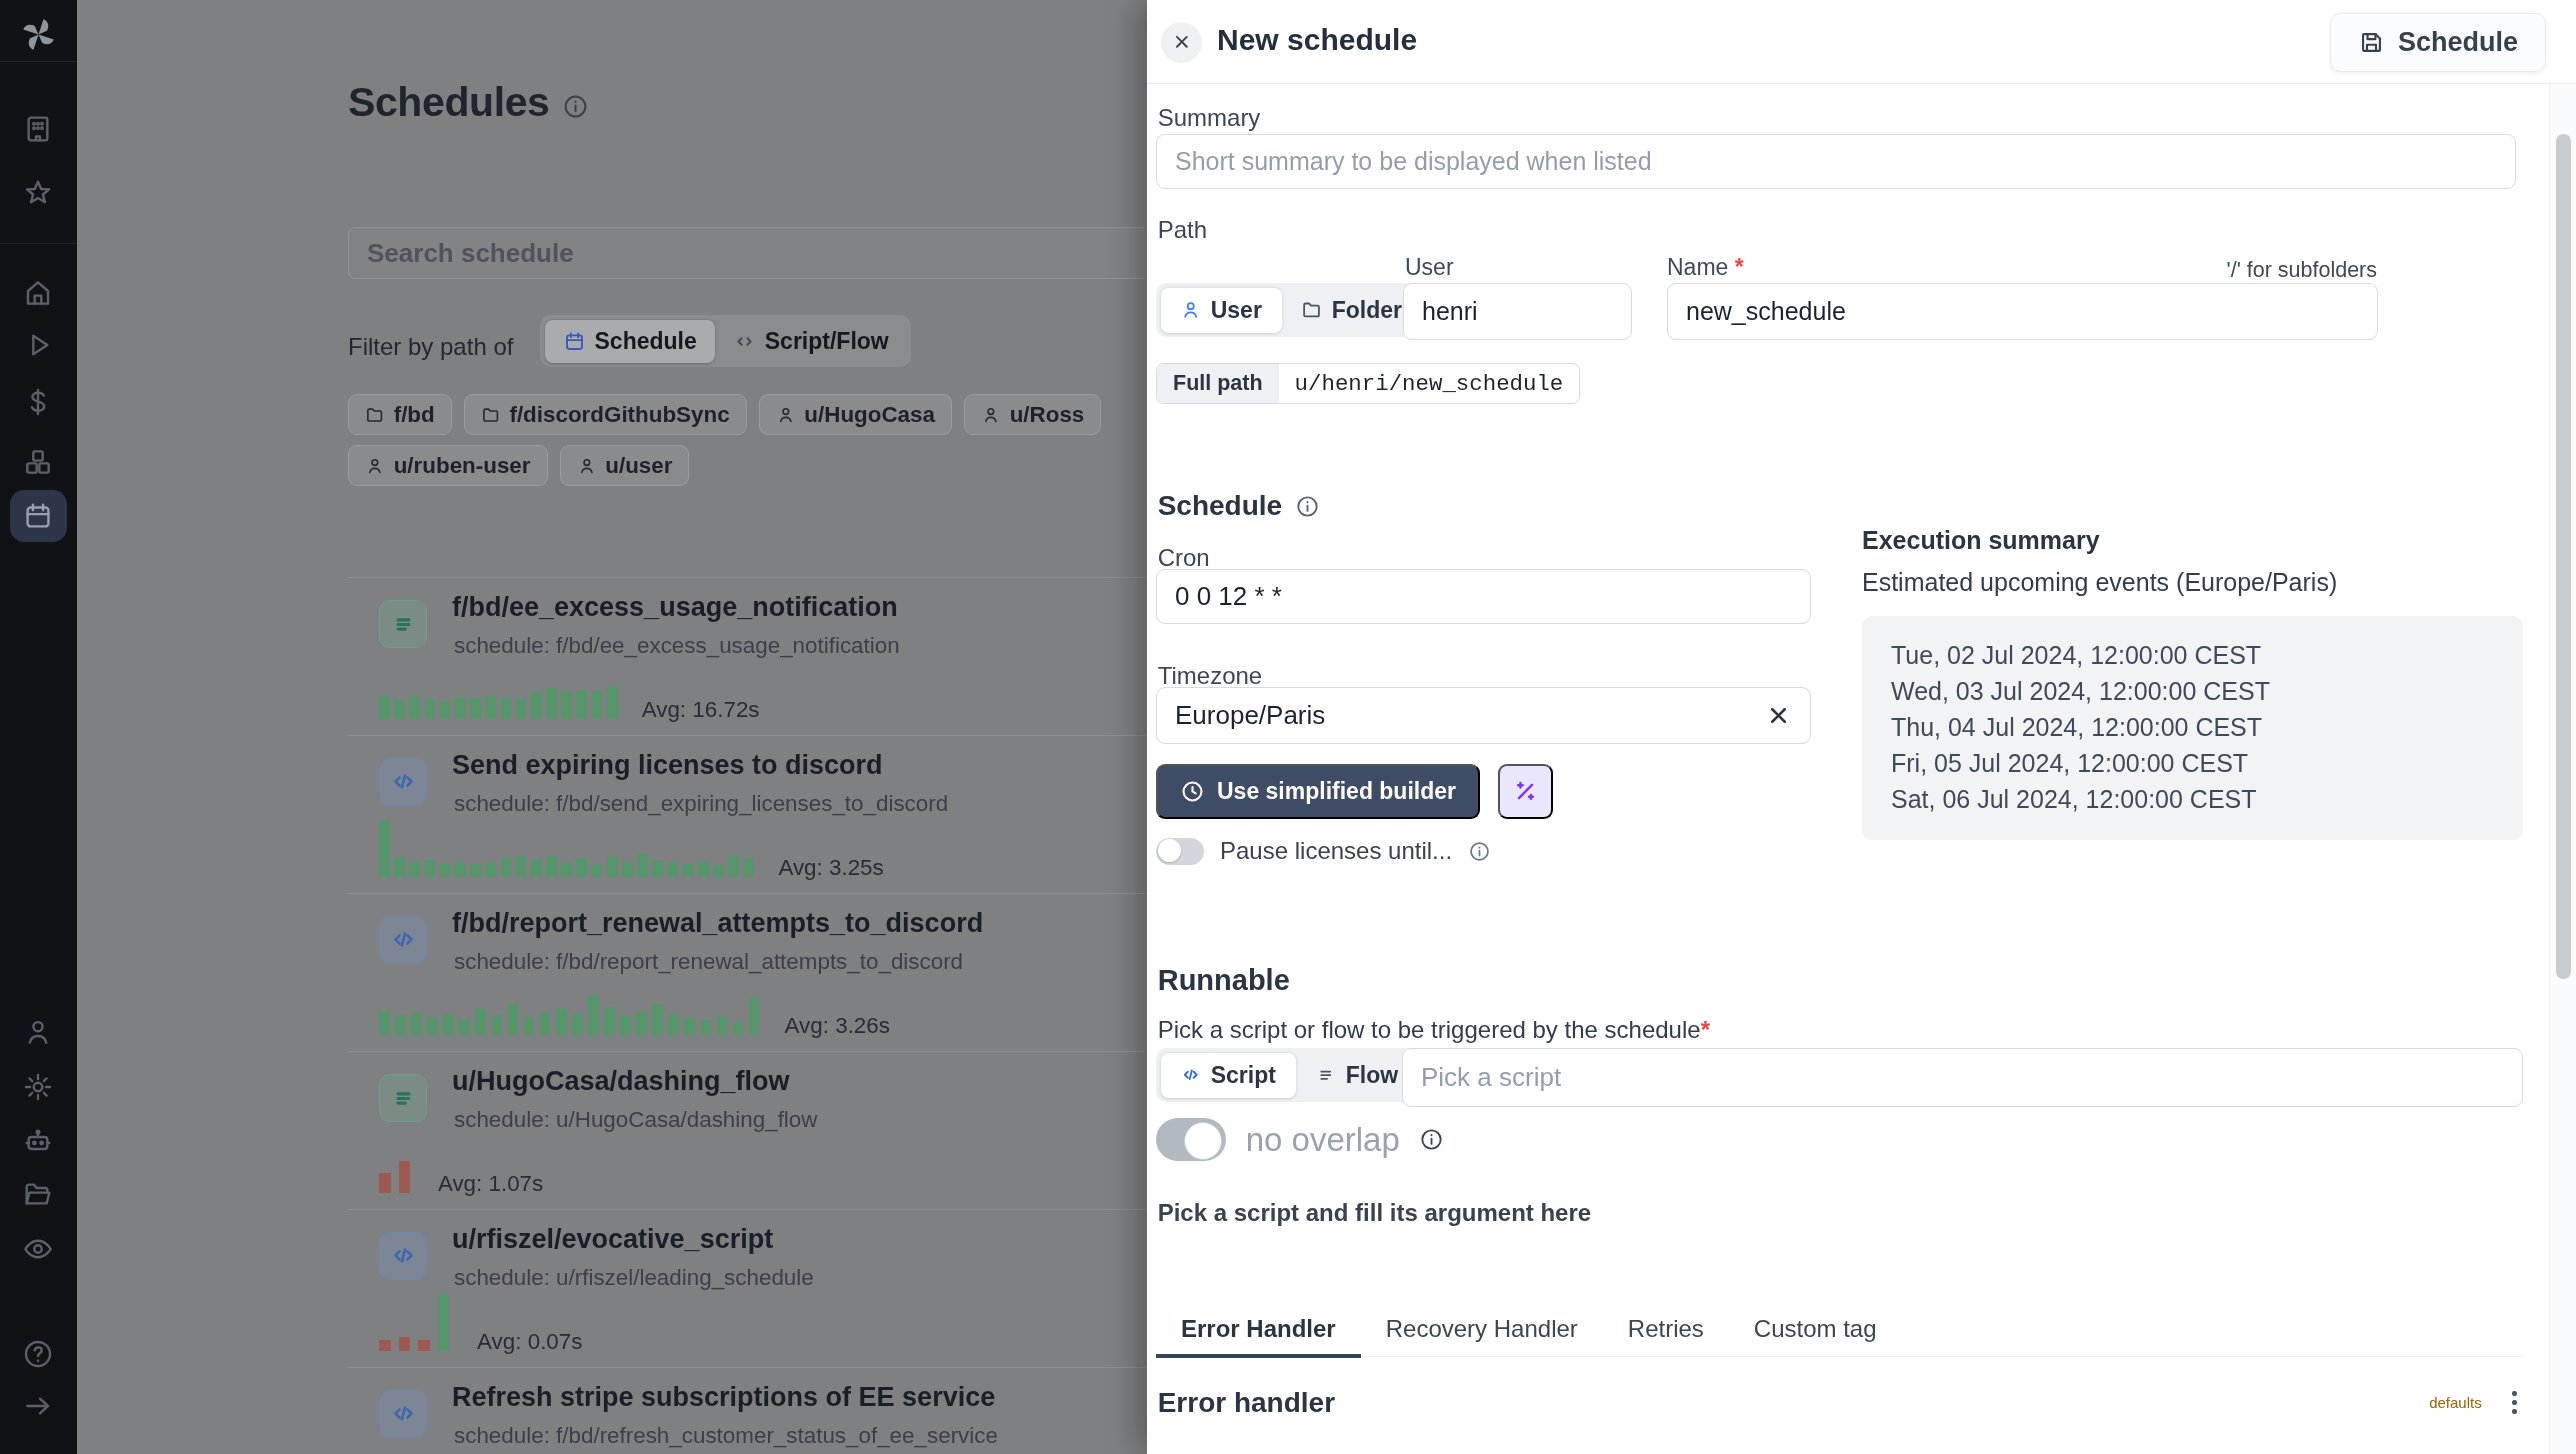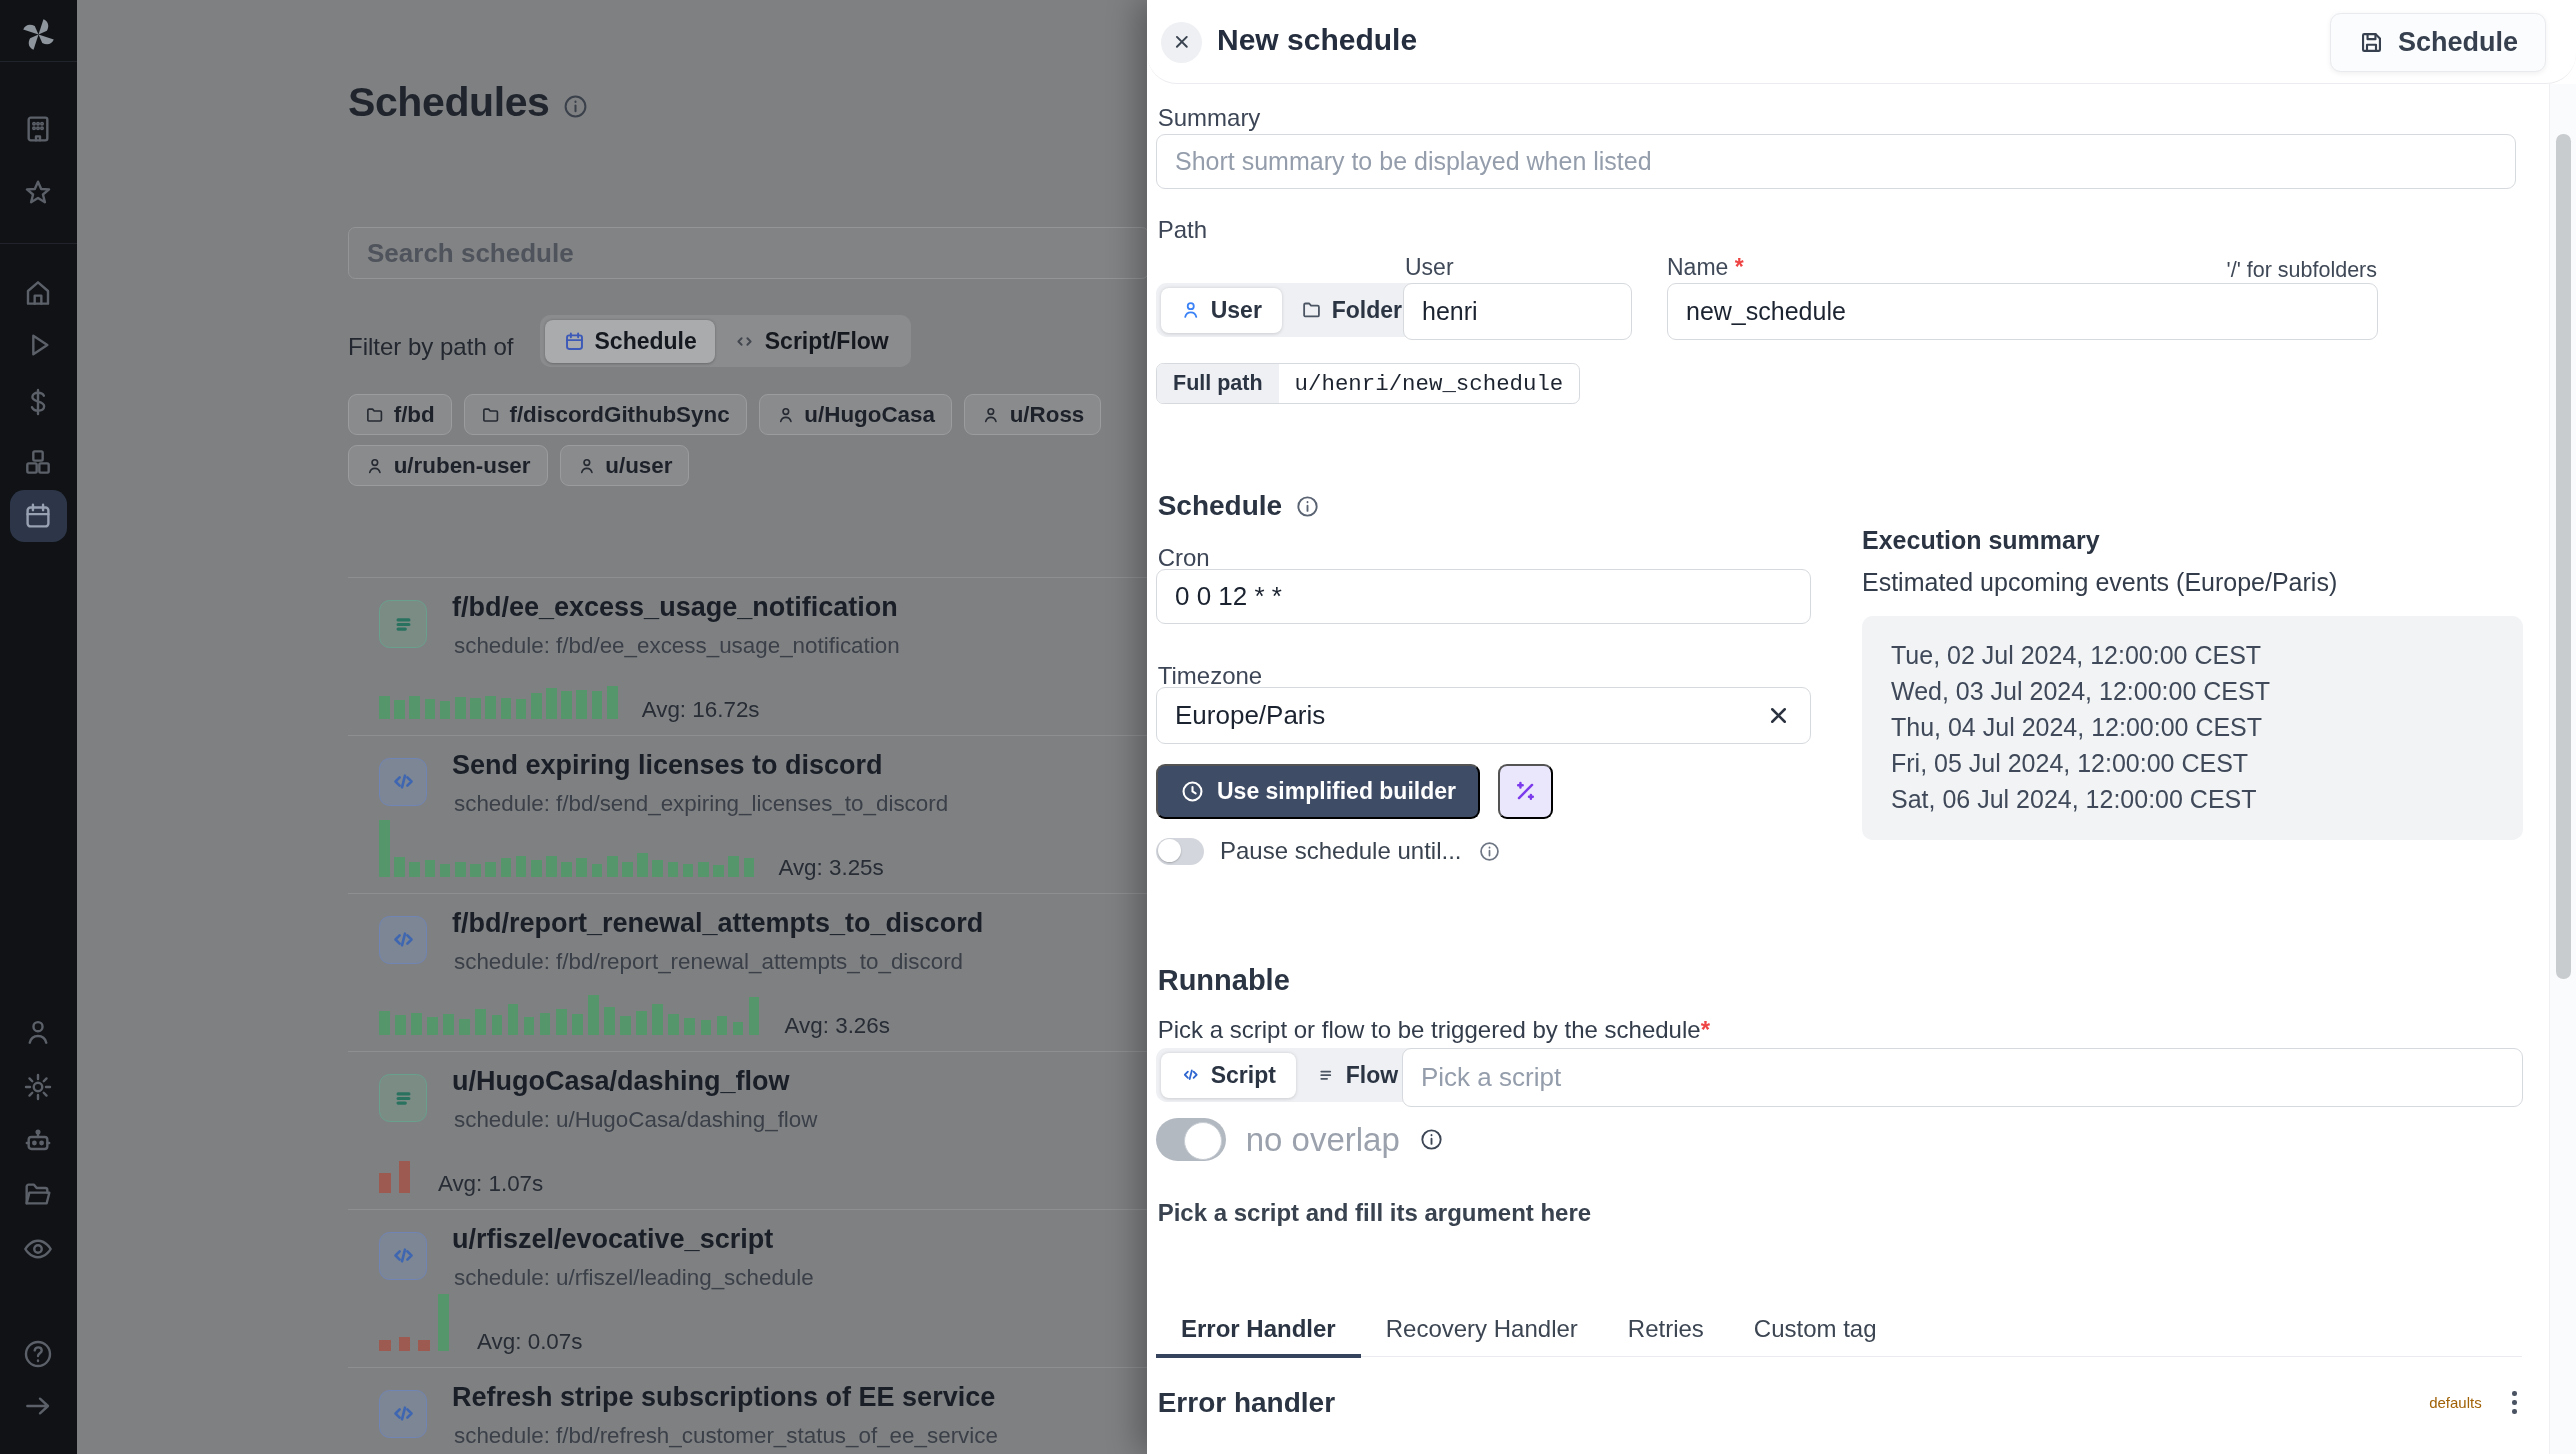--- a/index.html
+++ b/index.html
@@ -40,21 +40,21 @@
   .ric.flow { border-color:#69a08d; background:#7b8c85; } .ric.flow svg { stroke:#2a7260; stroke-width:2.6; }
   .ric.script { border-color:#7185b5; background:#7d8694; } .ric.script svg { stroke:#3f66b0; stroke-width:2.2; }
   .rtitle { position:absolute; left:104px; top:14.3px; font-size:27px; font-weight:700; color:#191e27; }
   .rsub { position:absolute; left:106px; top:55px; font-size:22.4px; color:#3a3f48; }
   .rbars { position:absolute; left:31px; bottom:16px; display:flex; align-items:flex-end; }
   .rbars i { display:block; }
   .ravg { margin-left:19.7px; font-size:22.4px; color:#272c35; line-height:1; transform:translateY(1.8px); white-space:nowrap; }
 
   
   .drawer { position:absolute; left:1147px; top:0; width:1429px; height:1454px; background:#ffffff; box-shadow:-10.7px 0 29px rgba(0,0,0,.28); z-index:10; }
-  .dheader { position:absolute; left:0; top:0; right:0; height:84px; background:#fff; border-bottom:0.9px solid #ececf0; z-index:2;border-radius:30px; }
+  .dheader { position:absolute; left:0; top:0; right:0; height:84px; background:#fff; border-bottom:0.9px solid #ececf0; z-index:2; }
   .close-btn { position:absolute; left:14.3px; top:21.5px; width:41px; height:41px; border-radius:50%; background:#eef0f3; display:flex; align-items:center; justify-content:center; cursor:pointer; }
   .close-btn svg { width:19.7px; height:19.7px; fill:none; stroke:#3a4350; stroke-width:2.4; stroke-linecap:round; }
   .dtitle { position:absolute; left:70px; top:23px; font-size:30px; font-weight:700; color:#252e3e; }
   .submit-btn { position:absolute; right:30px; top:12.5px; height:59px; display:inline-flex; align-items:center; gap:12.5px; padding:0 27px; background:#fbfcfd; border:0.9px solid #e8eaee; border-radius:10.7px; box-shadow:0 1.8px 5.4px rgba(0,0,0,.06); cursor:pointer; font-size:27px; font-weight:600; color:#37404f; }
   .submit-btn svg { width:27px; height:27px; fill:none; stroke:#37404f; stroke-width:1.9; stroke-linecap:round; stroke-linejoin:round; }
 
   .flabel { position:absolute; font-size:24px; color:#3d4656; }
   .minilabel { position:absolute; font-size:23px; color:#3f4958; }
   .req { color:#ef4444; font-weight:700; }
   .inp { position:absolute; border:1.3px solid #d6dade; border-radius:9px; font-size:25px; color:#1b2330; padding:0 18px; background:#fff; outline:none; }
@@ -554,21 +554,21 @@
       <button class="wand-btn">
         <svg viewBox="0 0 24 24">
             <path d="M6.2 17.8 17.8 6.2"></path>
             <path d="M7.5 4.5v4M5.5 6.5h4"></path>
             <path d="M16.8 15v3.4M15.1 16.7h3.4"></path>
           </svg>
       </button>
     </div>
     <div class="pause-row">
       <div class="tg-sm"></div>
-      <span class="pause-label">Pause schedule until...</span>
+      <span class="pause-label">Pause licenses until...</span>
       <svg class="inline-info" viewBox="0 0 24 24" style="width:23px;height:23px;stroke:#6e7684">
           <circle cx="12" cy="12" r="8.8"></circle>
           <path d="M12 11.2v5"></path>
           <path d="M12 7.6v.4"></path>
         </svg>
     </div>
 
     <div class="right-col">
       <div class="exec-title">Execution summary</div>
       <div class="exec-sub">Estimated upcoming events (Europe/Paris)</div>

